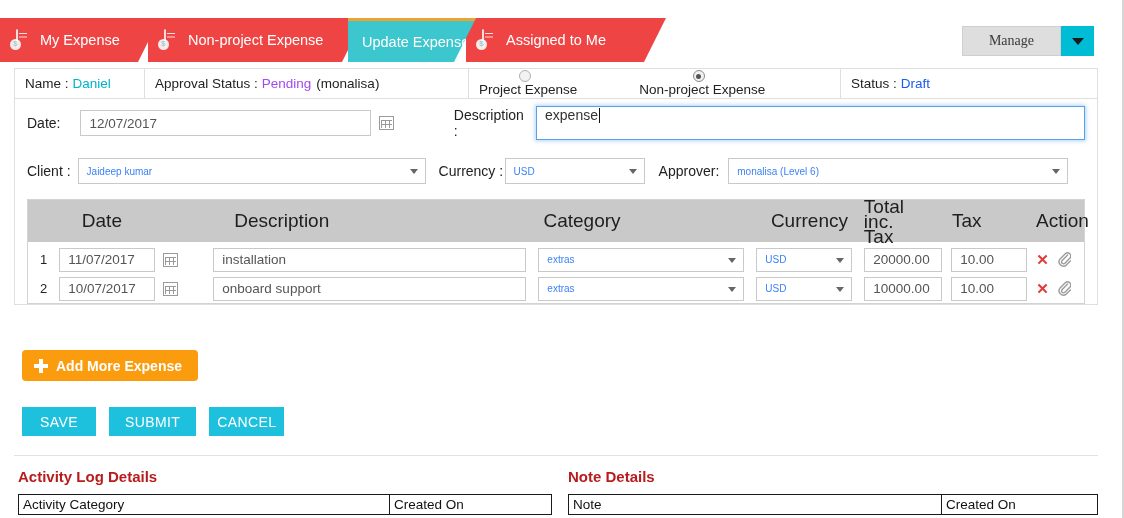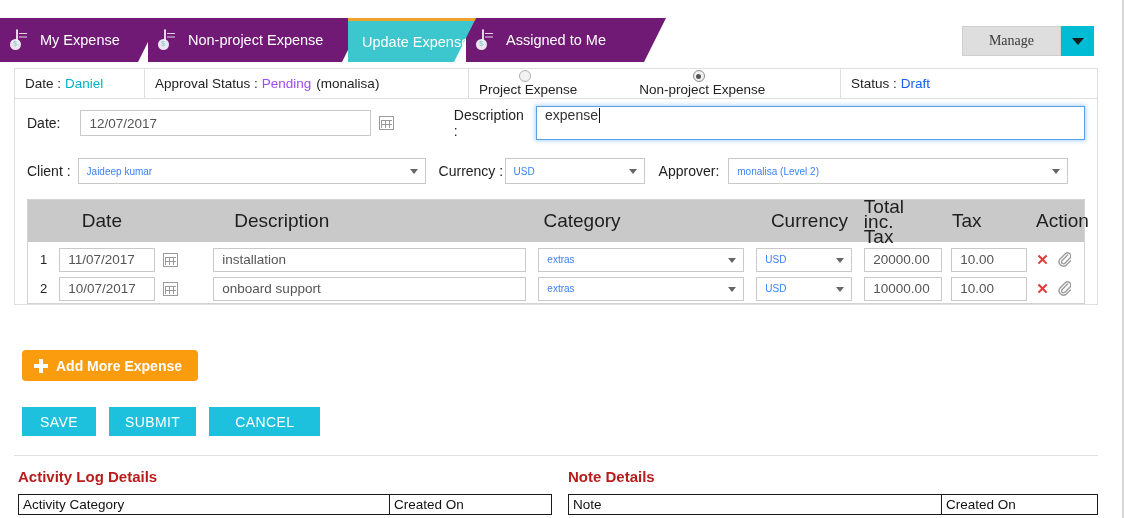--- a/index.html
+++ b/index.html
@@ -18,21 +18,21 @@
     overflow: hidden;
   }
 
   
   .tabbar {
     position: absolute; left: 0; top: 18px;
     height: 44px; width: 1124px;
   }
   .tab {
     position: absolute; top: 0; height: 44px;
-    background: #701a75;
+    background: #ef4444;
     display: flex; align-items: center;
     padding-left: 14px;
     color: #ffffff;
     font-size: 14.5px;
     white-space: nowrap;
     clip-path: polygon(0 0, 100% 0, calc(100% - 22px) 100%, 0 100%);
     cursor: pointer;
   }
   .tab.active {
     background: #3cc6cd;
@@ -263,21 +263,21 @@
 
   .btnrow { position: absolute; left: 22px; top: 407px; display: flex; gap: 13px; }
   .cbtn {
     background: #1ec1dd; color: #fff; border: none;
     height: 29px; padding: 0 16px;
     font-size: 14px; letter-spacing: .4px; cursor: pointer;
     font-family: "Liberation Sans", sans-serif;
   }
   #save-button { padding: 0 18px; }
   #submit-button { padding: 0 16px; }
-  #cancel-button { padding: 0 26px; }
+  #cancel-button { padding: 0 8px; }
 
   .divider {
     position: absolute; left: 14px; top: 455px;
     width: 1084px; height: 1px; background: #e2e2e2;
   }
 
   
   .sect { position: absolute; top: 468px; }
   .sect-title {
     color: #b91c1c; font-size: 15px; font-weight: bold;
@@ -320,21 +320,21 @@
     <div class="manage-btn">Manage</div>
     <div class="manage-caret">
       <span class="caret-dn"></span>
     </div>
   </div>
 
   <div class="panel">
 
     <div class="inforow">
       <div class="infocell c-name">
-        <span>Date :</span>
+        <span>Name :</span>
         <span class="val-cyan">Daniel</span>
       </div>
       <div class="infocell c-appr">
         <span>Approval Status :</span>
         <span class="val-purple">Pending</span>
         <span class="muted-paren">(monalisa)</span>
       </div>
       <div class="infocell c-radios">
         <span class="radio-opt">
           <span class="rdo"></span>
@@ -367,21 +367,21 @@
         <span>Jaideep kumar</span>
         <span class="ar"></span>
       </span>
       <span class="lbl cur-lbl">Currency :</span>
       <span class="sel" id="currency-select">
         <span>USD</span>
         <span class="ar"></span>
       </span>
       <span class="lbl appr-lbl">Approver:</span>
       <span class="sel" id="approver-select">
-        <span>monalisa (Level 2)</span>
+        <span>monalisa (Level 6)</span>
         <span class="ar"></span>
       </span>
     </div>
 
     <div class="table-wrap">
       <div class="thead">
         <div class="th w-idx"></div>
         <div class="th th-date">Date</div>
         <div class="th th-desc">Description</div>
         <div class="th th-cat">Category</div>

